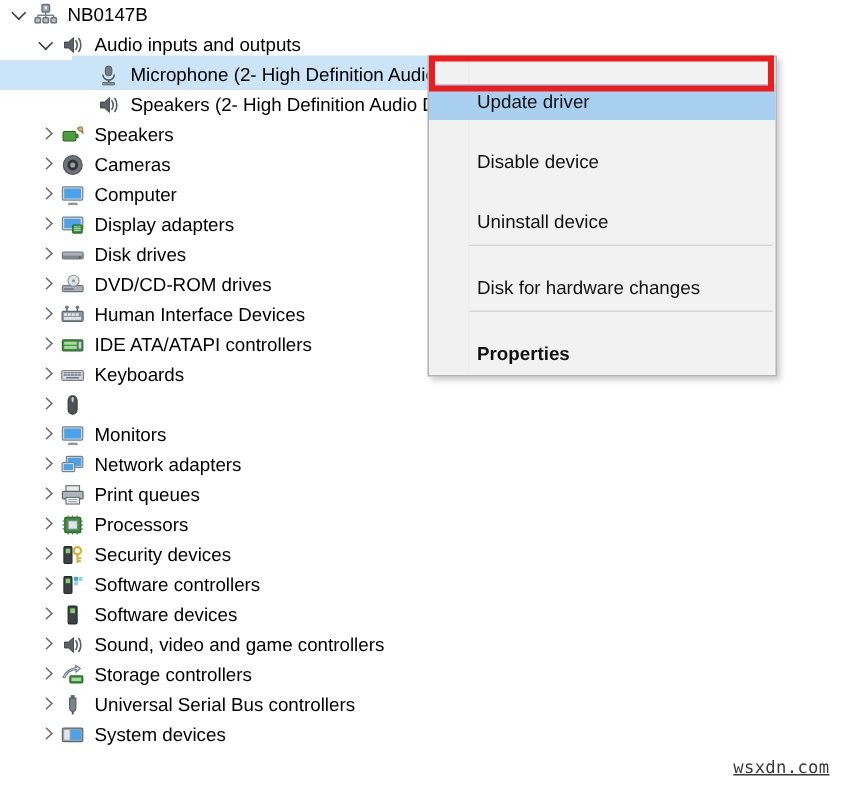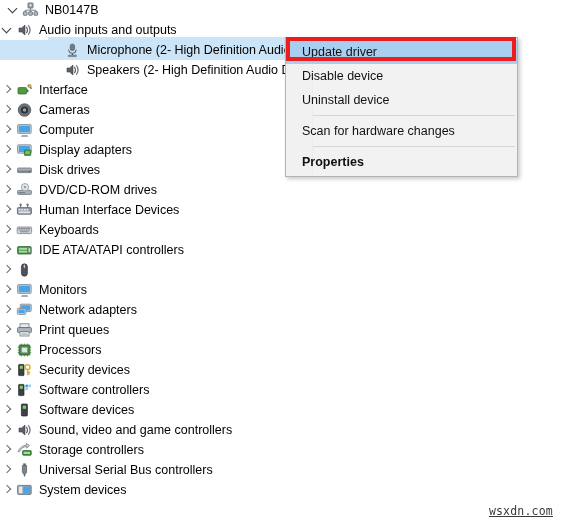--- a/index.html
+++ b/index.html
@@ -26,21 +26,21 @@
     width: 300px;
   }
   .tree-row {
     position: relative;
     height: 20px;
     display: flex;
     align-items: center;
     white-space: nowrap;
   }
   .tree-row.level-0 { padding-left: 6px; }
-  .tree-row.level-1 { }
+  .tree-row.level-1 { padding-left: 24px; }
   .tree-row.level-2 { padding-left: 48px; }
 
   .twisty {
     width: 16px;
     height: 20px;
     flex: 0 0 16px;
     position: relative;
   }
   .twisty.collapsed::before {
     content: "";
@@ -117,25 +117,26 @@
     bottom: 0;
     width: 26px;
     background: #f1f1f1;
     border-right: 1px solid #ececec;
     pointer-events: none;
   }
   .menu-item {
     position: relative;
     height: 24px;
     line-height: 24px;
-    padding-left: 16px;
+    padding-left: 32px;
     font-size: 12.5px;
     color: #111;
     white-space: nowrap;
     z-index: 2;
+    margin-top: 16px;
   }
   .menu-item.highlighted {
     background: #a8cef0;
   }
   .menu-item.bold {
     font-weight: bold;
   }
   .menu-sep {
     height: 1px;
     margin: 3px 2px 3px 27px;
@@ -224,21 +225,21 @@
     <div class="tree-row level-1">
       <span class="twisty collapsed"></span>
       <span class="tree-icon">
         <svg width="17" height="16" viewBox="0 0 17 16">
           <rect x="2" y="5.6" width="8.6" height="6.4" rx="1" fill="#4f9b3f" stroke="#2f6324" stroke-width="0.7"></rect>
           <rect x="10.6" y="7.4" width="1.8" height="2.8" rx="0.4" fill="#3c7c2f"></rect>
           <path d="M11.6 3.4c2 0.4 3.4 1.8 3.6 3.6" stroke="#7a6a3a" stroke-width="1.2" fill="none"></path>
           <circle cx="13.6" cy="4" r="1.6" fill="#c9b66a" stroke="#8a7a3c" stroke-width="0.6"></circle>
         </svg>
       </span>
-      <span class="tree-label">Interface</span>
+      <span class="tree-label">Speakers</span>
     </div>
     <div class="tree-row level-1">
       <span class="twisty collapsed"></span>
       <span class="tree-icon">
         <svg width="17" height="16" viewBox="0 0 17 16">
           <circle cx="8.5" cy="8" r="6.3" fill="#6d7278" stroke="#4a4e53" stroke-width="0.7"></circle>
           <circle cx="8.5" cy="8" r="3.6" fill="#2f3337"></circle>
           <circle cx="8.5" cy="8" r="1.7" fill="#9aa0a6"></circle>
         </svg>
       </span>
@@ -304,37 +305,37 @@
           <circle cx="4.6" cy="2.8" r="1.2" fill="#6f777e"></circle>
           <circle cx="11.6" cy="2.8" r="1.2" fill="#6f777e"></circle>
         </svg>
       </span>
       <span class="tree-label">Human Interface Devices</span>
     </div>
     <div class="tree-row level-1">
       <span class="twisty collapsed"></span>
       <span class="tree-icon">
         <svg width="17" height="16" viewBox="0 0 17 16">
-          <rect x="1.2" y="5" width="14.4" height="6.6" rx="1" fill="#d3d9de" stroke="#7a838b" stroke-width="0.8"></rect>
-          <path d="M2.8 6.4h1.4M5.2 6.4h1.4M7.6 6.4h1.4M10 6.4h1.4M12.4 6.4h1.4M2.8 8h1.4M5.2 8h1.4M7.6 8h1.4M10 8h1.4M12.4 8h1.4M4.4 9.8h8" stroke="#6f7880" stroke-width="0.9" stroke-linecap="round"></path>
-        </svg>
-      </span>
-      <span class="tree-label">Keyboards</span>
-    </div>
-    <div class="tree-row level-1">
-      <span class="twisty collapsed"></span>
-      <span class="tree-icon">
-        <svg width="17" height="16" viewBox="0 0 17 16">
           <rect x="1.6" y="4.6" width="13.6" height="7.4" rx="0.8" fill="#3f8f3a" stroke="#2d6a29" stroke-width="0.8"></rect>
           <rect x="2.8" y="5.8" width="8.4" height="2" fill="#a8dba3"></rect>
           <rect x="2.8" y="8.6" width="8.4" height="2" fill="#a8dba3"></rect>
           <rect x="12.2" y="5.8" width="2.2" height="4.8" fill="#cfd6dc" stroke="#6d767e" stroke-width="0.5"></rect>
         </svg>
       </span>
       <span class="tree-label">IDE ATA/ATAPI controllers</span>
+    </div>
+    <div class="tree-row level-1">
+      <span class="twisty collapsed"></span>
+      <span class="tree-icon">
+        <svg width="17" height="16" viewBox="0 0 17 16">
+          <rect x="1.2" y="5" width="14.4" height="6.6" rx="1" fill="#d3d9de" stroke="#7a838b" stroke-width="0.8"></rect>
+          <path d="M2.8 6.4h1.4M5.2 6.4h1.4M7.6 6.4h1.4M10 6.4h1.4M12.4 6.4h1.4M2.8 8h1.4M5.2 8h1.4M7.6 8h1.4M10 8h1.4M12.4 8h1.4M4.4 9.8h8" stroke="#6f7880" stroke-width="0.9" stroke-linecap="round"></path>
+        </svg>
+      </span>
+      <span class="tree-label">Keyboards</span>
     </div>
     <div class="tree-row level-1">
       <span class="twisty collapsed"></span>
       <span class="tree-icon">
         <svg width="17" height="16" viewBox="0 0 17 16">
           <rect x="5.4" y="1.8" width="6" height="12.4" rx="3" fill="#4d5258" stroke="#32363a" stroke-width="0.7"></rect>
           <path d="M8.4 2.6v3.6" stroke="#b9c0c6" stroke-width="0.9"></path>
           <rect x="7.7" y="3" width="1.4" height="2.6" rx="0.7" fill="#c9d0d6"></rect>
         </svg>
       </span>
@@ -463,20 +464,20 @@
       </span>
       <span class="tree-label">System devices</span>
     </div>
   </div>
 
 <div id="context-menu">
     <div class="menu-item highlighted">Update driver</div>
     <div class="menu-item">Disable device</div>
     <div class="menu-item">Uninstall device</div>
     <div class="menu-sep"></div>
-    <div class="menu-item">Scan for hardware changes</div>
+    <div class="menu-item">Disk for hardware changes</div>
     <div class="menu-sep"></div>
     <div class="menu-item bold">Properties</div>
   </div>
 
 <div id="annotation-box"></div>
 
 <div id="watermark">wsxdn.com</div>
 
 </body></html>

